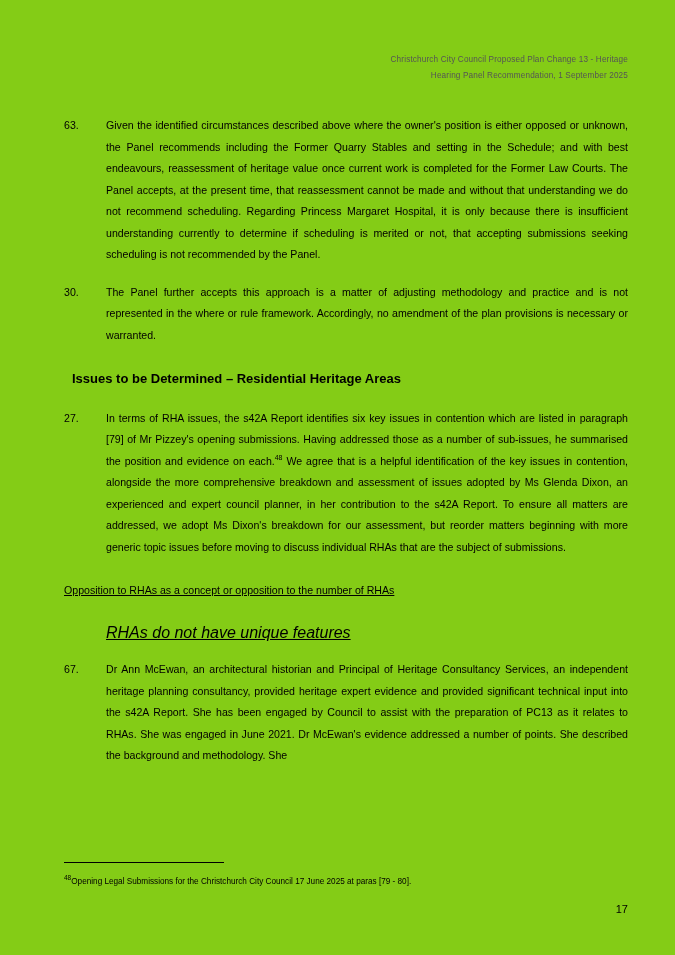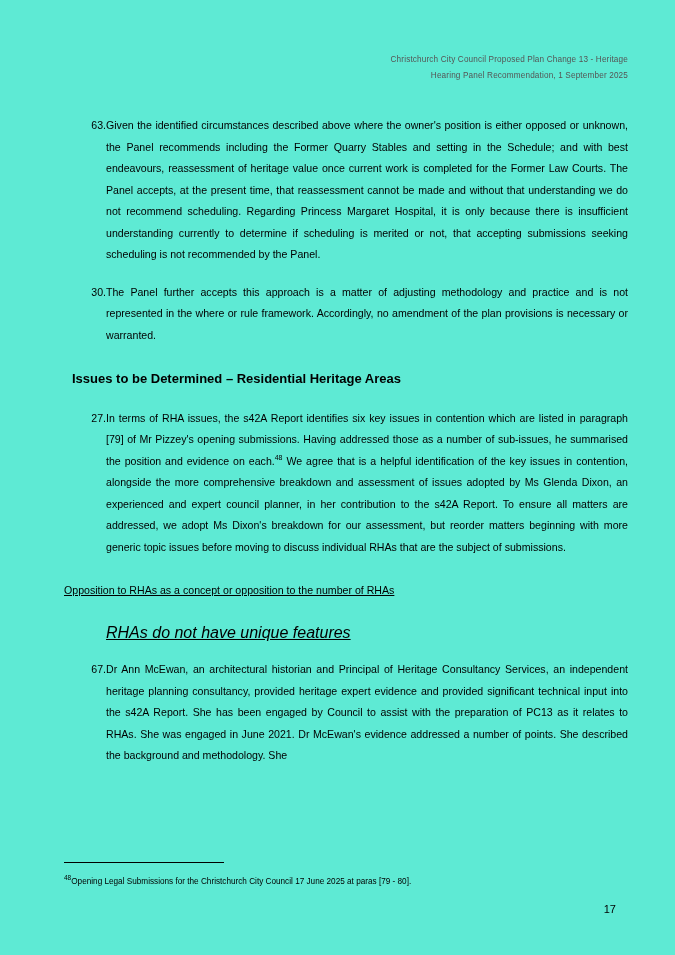--- a/index.html
+++ b/index.html
@@ -4,21 +4,21 @@
 <style>
   html, body {
     margin: 0;
     padding: 0;
     background: #c8c8c8;
   }
   .page {
     position: relative;
     width: 675px;
     height: 955px;
-    background: #5eead4;
+    background: #84cc16;
     margin: 0 auto;
     font-family: "Liberation Sans", sans-serif;
     color: #000000;
     box-sizing: border-box;
     overflow: hidden;
   }
   .header {
     position: absolute;
     top: 52px;
     right: 47px;
@@ -40,21 +40,20 @@
   .para {
     display: flex;
     align-items: flex-start;
     margin-bottom: 16px;
   }
   .para .num {
     width: 42px;
     flex: 0 0 42px;
     font-size: 10.6px;
     line-height: 21.5px;
-    text-align: right;
   }
   .para .body {
     flex: 1;
     font-size: 10.6px;
     line-height: 21.5px;
     text-align: justify;
     text-justify: inter-word;
   }
   .heading-bold {
     font-size: 13px;
@@ -94,21 +93,21 @@
     top: 876px;
     font-size: 8.2px;
     line-height: 1.5;
     color: #000000;
   }
   .footnote sup {
     font-size: 6.5px;
   }
   .page-number {
     position: absolute;
-    right: 59px;
+    right: 47px;
     top: 903px;
     font-size: 11px;
   }
 </style>
 </head>
 <body>
 
 <div class="page">
 
   <div class="header">

